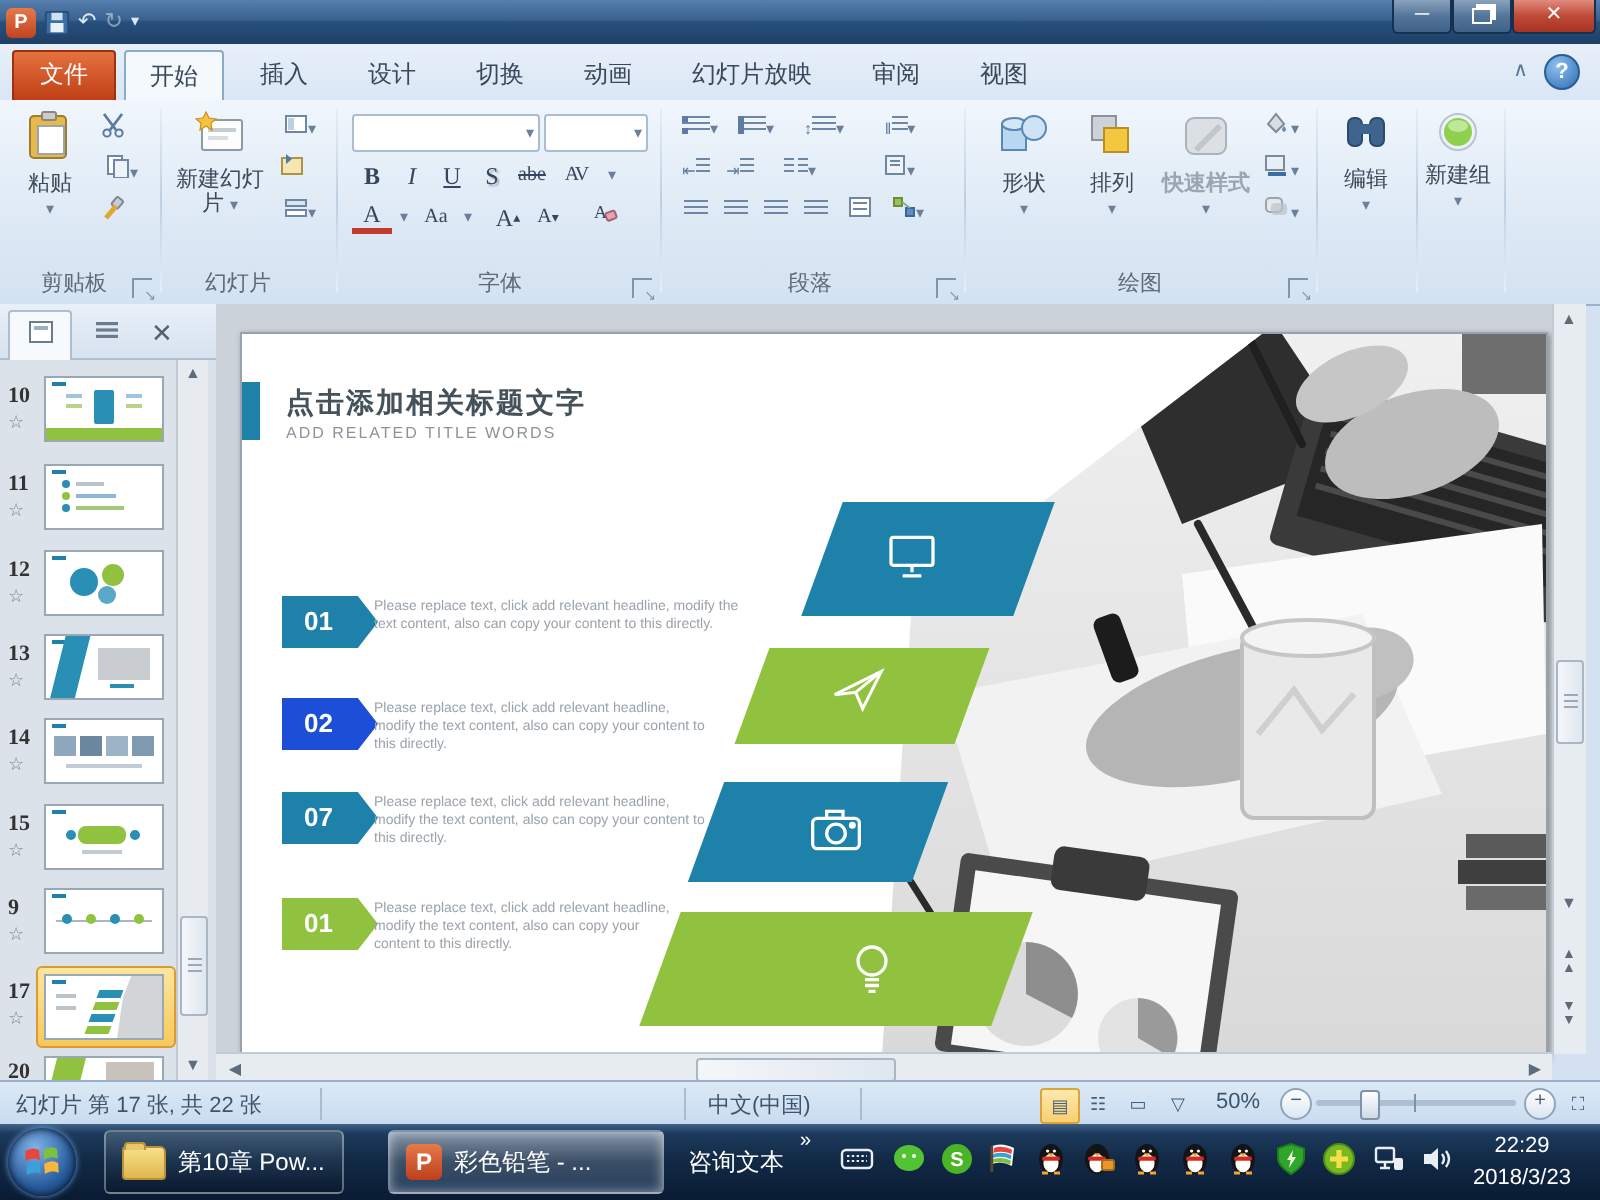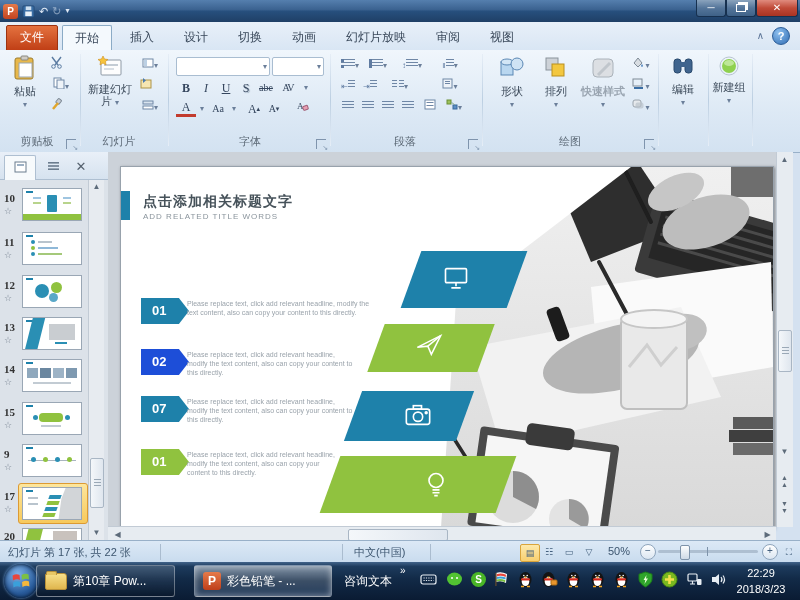--- a/index.html
+++ b/index.html
@@ -604,21 +604,21 @@
     <div class="abs orb">
       <svg width="34" height="34" viewBox="0 0 34 34">
         <g transform="rotate(-4 17 17)">
           <path d="M9,11 q4,-2 7,0 l0,5 q-3,-2 -7,0 Z" fill="#e8453c"></path>
           <path d="M18,11 q4,-2 7,0 l0,5 q-3,-2 -7,0 Z" fill="#7cc043"></path>
           <path d="M9,18 q4,-2 7,0 l0,5 q-3,-2 -7,0 Z" fill="#3aa0da"></path>
           <path d="M18,18 q4,-2 7,0 l0,5 q-3,-2 -7,0 Z" fill="#f5b73c"></path>
         </g>
       </svg>
     </div>
-    <div class="taskbtn" style="left:36px;width:139px">
+    <div class="taskbtn" style="left:52px;width:120px">
       <span class="folder-ic"></span>
       <span>第10章 Pow...</span>
     </div>
     <div class="taskbtn active" style="left:194px;width:138px">
       <span class="ppt-ic">P</span>
       <span>彩色铅笔 - ...</span>
     </div>
     <span class="abs traytxt" style="left:344px;top:11px">咨询文本</span>
     <span class="abs traytxt" style="left:400px;top:3px;font-size:10px">»</span>
 

